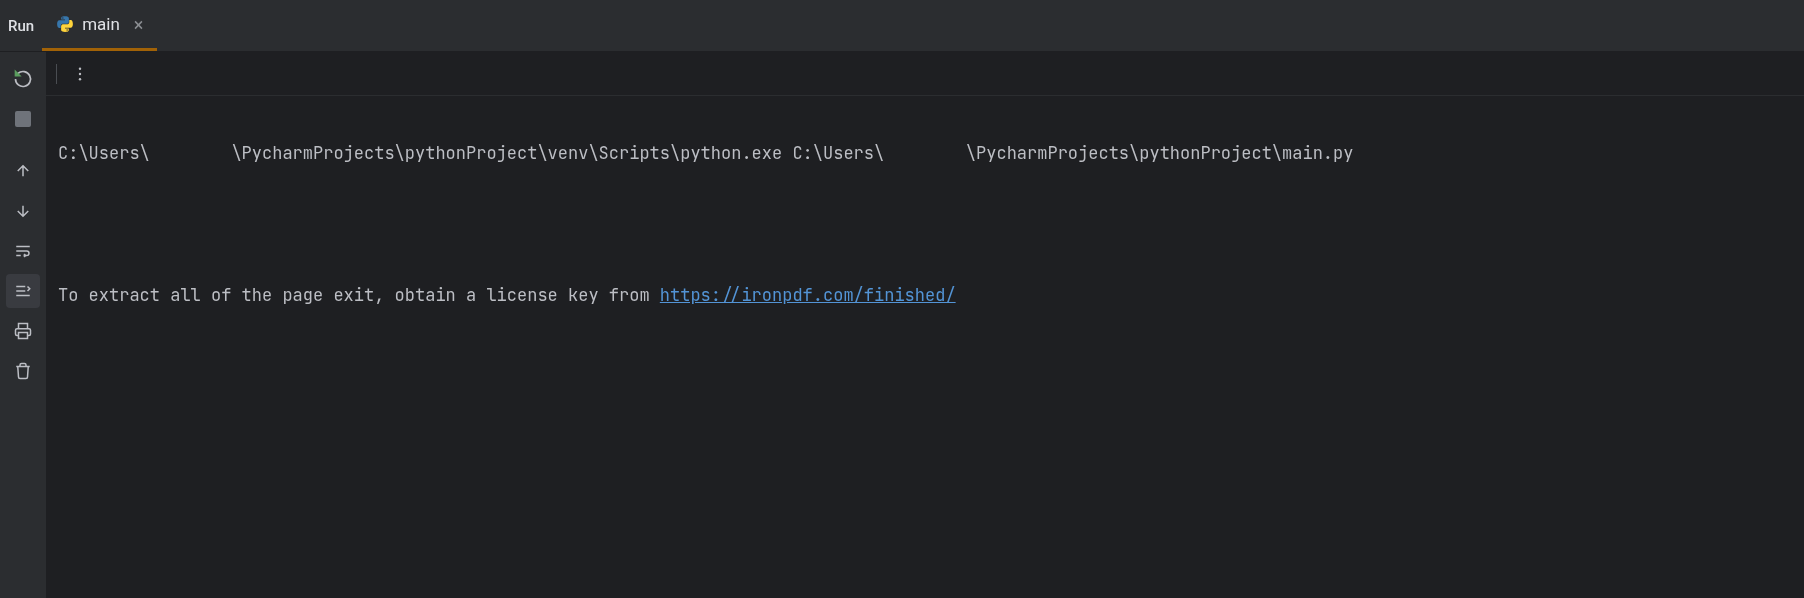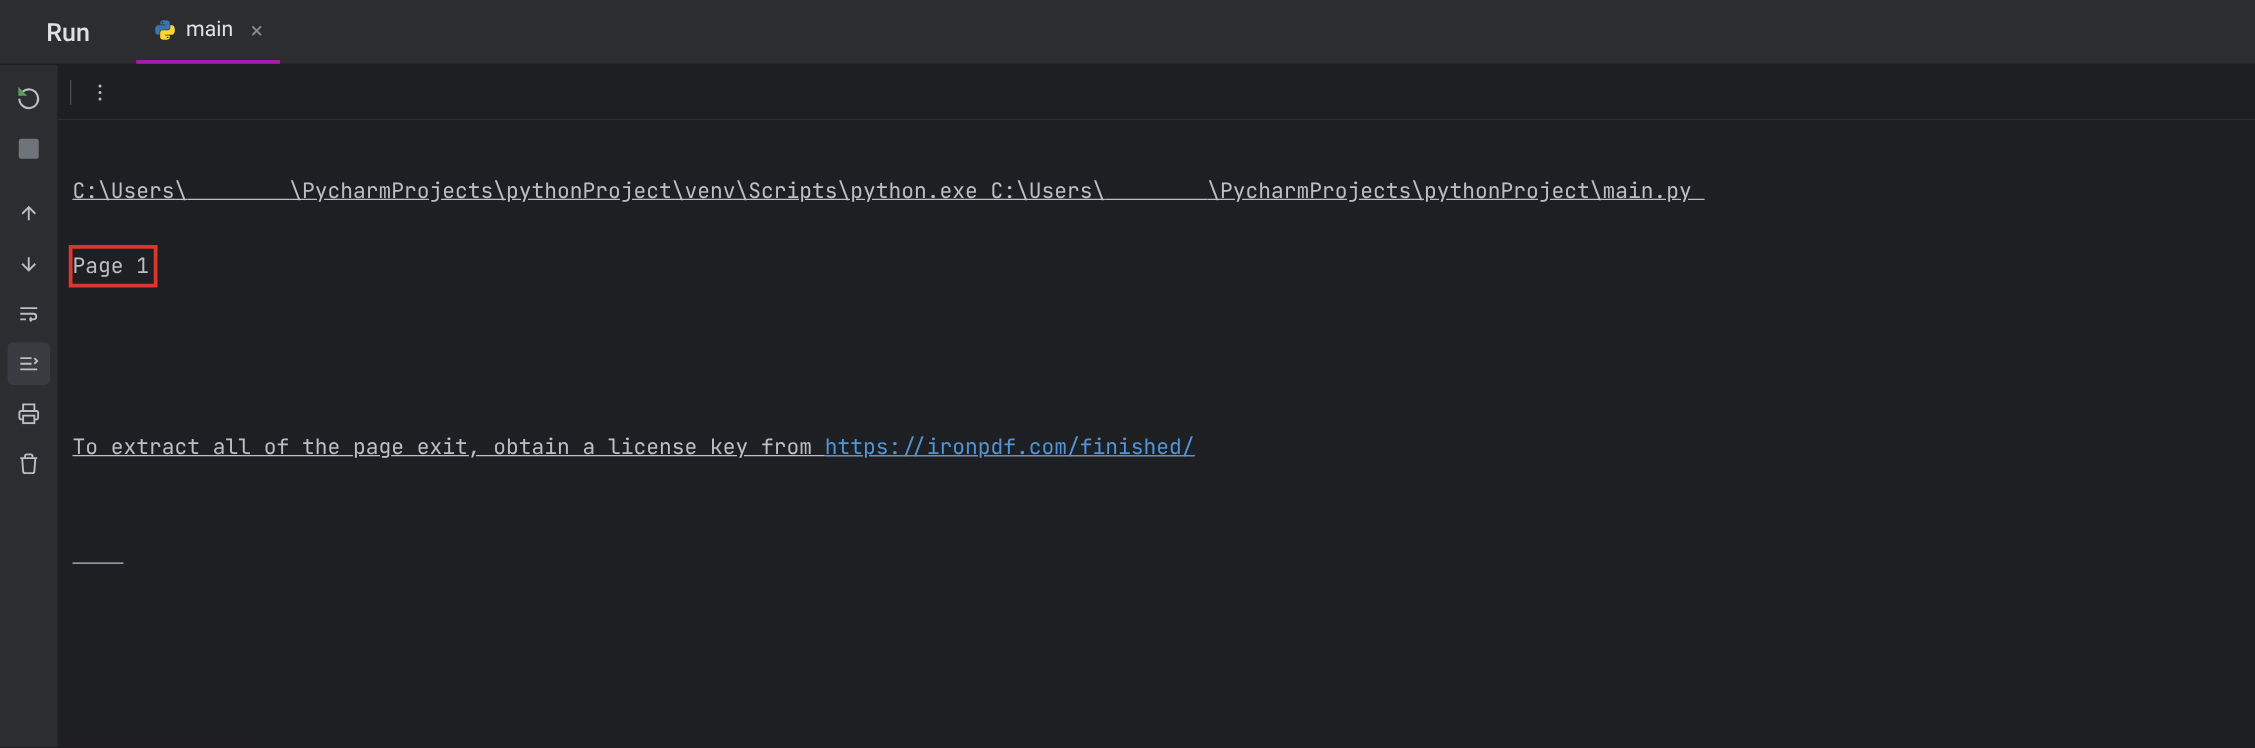--- a/index.html
+++ b/index.html
@@ -15,31 +15,31 @@
   }
   .top-bar {
     height: 52px;
     background: #2b2d30;
     display: flex;
     align-items: center;
     border-bottom: 1px solid #1e1f22;
   }
   .run-label {
     color: #dfe1e5;
-    font-size: 20px;
+    font-size: 15px;
     font-weight: 500;
-    padding: 0 37px;
+    padding: 0 8px;
   }
   .tab {
     display: flex;
     align-items: center;
     height: 100%;
     padding: 0 14px;
     gap: 8px;
-    border-bottom: 3px solid #a21caf;
+    border-bottom: 3px solid #a16207;
     cursor: pointer;
   }
   .tab-label {
     color: #dfe1e5;
     font-size: 17px;
   }
   .python-icon {
     width: 18px;
     height: 18px;
     display: flex;
@@ -110,21 +110,20 @@
   }
   .console {
     flex: 1;
     padding: 14px 12px;
     font-family: "JetBrains Mono", "Consolas", monospace;
     font-size: 17px;
     line-height: 1.68;
     color: #bcbec4;
     white-space: pre;
     overflow: auto;
-    text-decoration: underline;
   }
   .console-line {
     display: block;
   }
   .highlighted {
     display: inline-block;
     border: 3px solid #d9362e;
     padding: 0 4px 0 0;
     margin-left: -3px;
   }
@@ -203,21 +202,20 @@
       <span class="more-dots">
         <svg width="18" height="18" viewBox="0 0 24 24" fill="#bcbec4">
           <circle cx="12" cy="5" r="1.6"></circle>
             <circle cx="12" cy="12" r="1.6"></circle>
             <circle cx="12" cy="19" r="1.6"></circle>
         </svg>
       </span>
     </div>
     <div class="console">
 <span class="console-line"><span>C:\Users\</span><span>        </span><span>\PycharmProjects\pythonProject\venv\Scripts\python.exe C:\Users\</span><span>        </span><span>\PycharmProjects\pythonProject\main.py </span></span>
-<span class="console-line"><span class="highlighted">Page 1</span></span>
 <span class="console-line"></span>
 <span class="console-line"></span>
 <span class="console-line"></span>
 <span class="console-line"><span>To extract all of the page exit, obtain a license key from </span><span class="link">https://ironpdf.com/finished/</span></span>
 <span class="console-line"></span>
     </div>
   </div>
 </div>
 
 </body></html>

